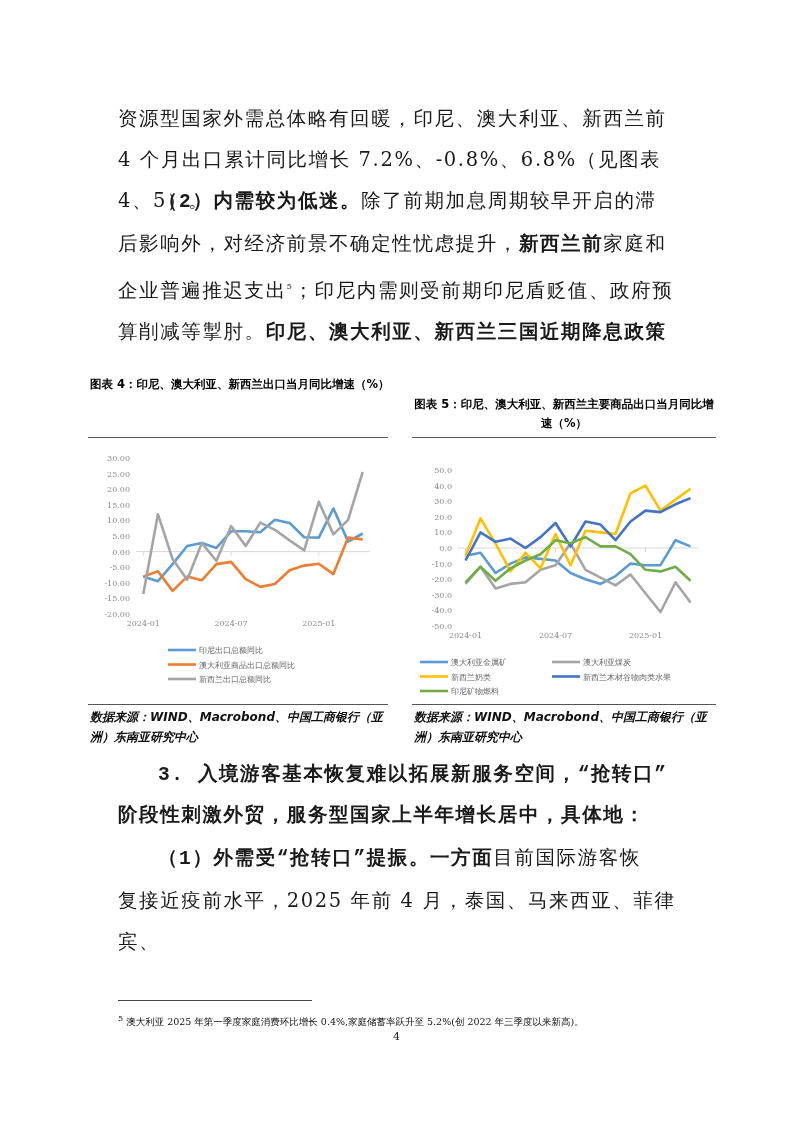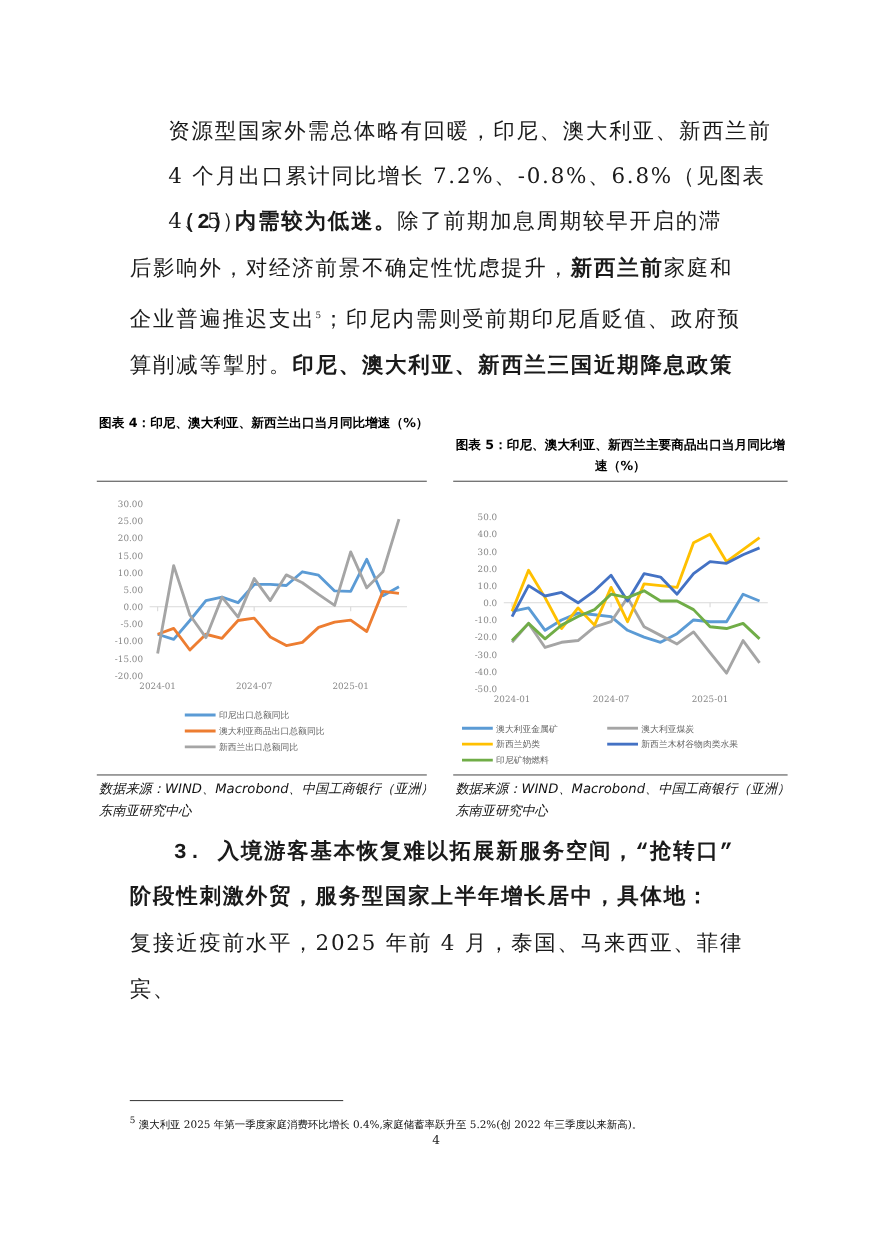--- a/index.html
+++ b/index.html
@@ -4,33 +4,33 @@
 <style>
   html, body { margin:0; padding:0; background:#ffffff; }
   body { width:793px; height:1122px; position:relative; overflow:hidden;
          font-family:"DejaVu Serif", "Liberation Serif", serif; color:#1a1a1a; }
   .para { position:absolute; left:118px; width:560px; font-size:19.5px; line-height:41px; letter-spacing:1.6px; }
   .bold { font-weight:bold; font-family:Liberation Mono, monospace; }
   .chart-title { position:absolute; font-family:"DejaVu Sans","Liberation Sans",sans-serif; font-weight:bold;
                  font-size:11.5px; line-height:19px; color:#000; width:300px; }
   .rule { position:absolute; height:0; border-top:1.5px solid #555; }
   .chart-box { position:absolute; background:#ffffff; }
-  .src { position:absolute; font-family:"DejaVu Sans","Liberation Sans",sans-serif; font-style:italic; font-weight:normal;
+  .src { position:absolute; font-family:"DejaVu Sans","Liberation Sans",sans-serif; font-style:italic; font-weight:bold;
          font-size:12px; line-height:20px; color:#111; width:310px; }
   .axis-label { font-family:"DejaVu Serif","Liberation Serif",serif; font-size:8px; fill:#8a8a8a; }
   .legend-label { font-family:"DejaVu Serif","Liberation Serif",serif; font-size:8px; fill:#666; }
   .footnote { position:absolute; left:118px; top:1014px; font-size:9.5px; color:#111; width:600px; }
   .fn-rule { position:absolute; left:118px; top:1000px; width:194px; border-top:1px solid #444; }
   .pagenum { position:absolute; left:0; width:793px; top:1030px; text-align:center; font-size:11px; }
   sup { font-size:8px; }
 </style>
 </head>
 <body>
 
-<div class="para" style="top:98px;margin-left:35px;">
+<div class="para" style="top:98px;">
   <div>资源型国家外需总体略有回暖，印尼、澳大利亚、新西兰前</div>
   <div>4 个月出口累计同比增长 7.2%、-0.8%、6.8%（见图表 4、5）。</div>
 </div>
 
 <div class="para" style="top:180px;">
   <div style="text-indent:40px;">
     <span class="bold">（2）内需较为低迷。</span><span>除了前期加息周期较早开启的滞</span>
   </div>
   <div>
     <span>后影响外，对经济前景不确定性忧虑提升，</span><span class="bold">新西兰前</span><span>家庭和</span>
@@ -117,20 +117,23 @@
       <line x1="8" x2="36" y1="239" y2="239" stroke="#70ad47" stroke-width="2.6"></line>
       <text x="39" y="242" class="legend-label">印尼矿物燃料</text>
     </svg>
 </div>
 <div class="rule" style="left:412px; top:704px; width:304px;"></div>
 <div class="src" style="left:414px; top:707px;">数据来源：WIND、Macrobond、中国工商银行（亚洲）东南亚研究中心</div>
 
 <div class="para" style="top:755px;">
   <div class="bold" style="text-indent:40px;">3. 入境游客基本恢复难以拓展新服务空间，“抢转口”</div>
   <div class="bold">阶段性刺激外贸，服务型国家上半年增长居中，具体地：</div>
+  <div style="text-indent:40px;">
+    <span class="bold">（1）外需受“抢转口”提振。一方面</span><span>目前国际游客恢</span>
+  </div>
   <div>复接近疫前水平，2025 年前 4 月，泰国、马来西亚、菲律宾、</div>
 </div>
 
 <div class="fn-rule"></div>
 <div class="footnote">
   <sup>5</sup>
   <span>澳大利亚 2025 年第一季度家庭消费环比增长 0.4%,家庭储蓄率跃升至 5.2%(创 2022 年三季度以来新高)。</span>
 </div>
 <div class="pagenum">4</div>
 

